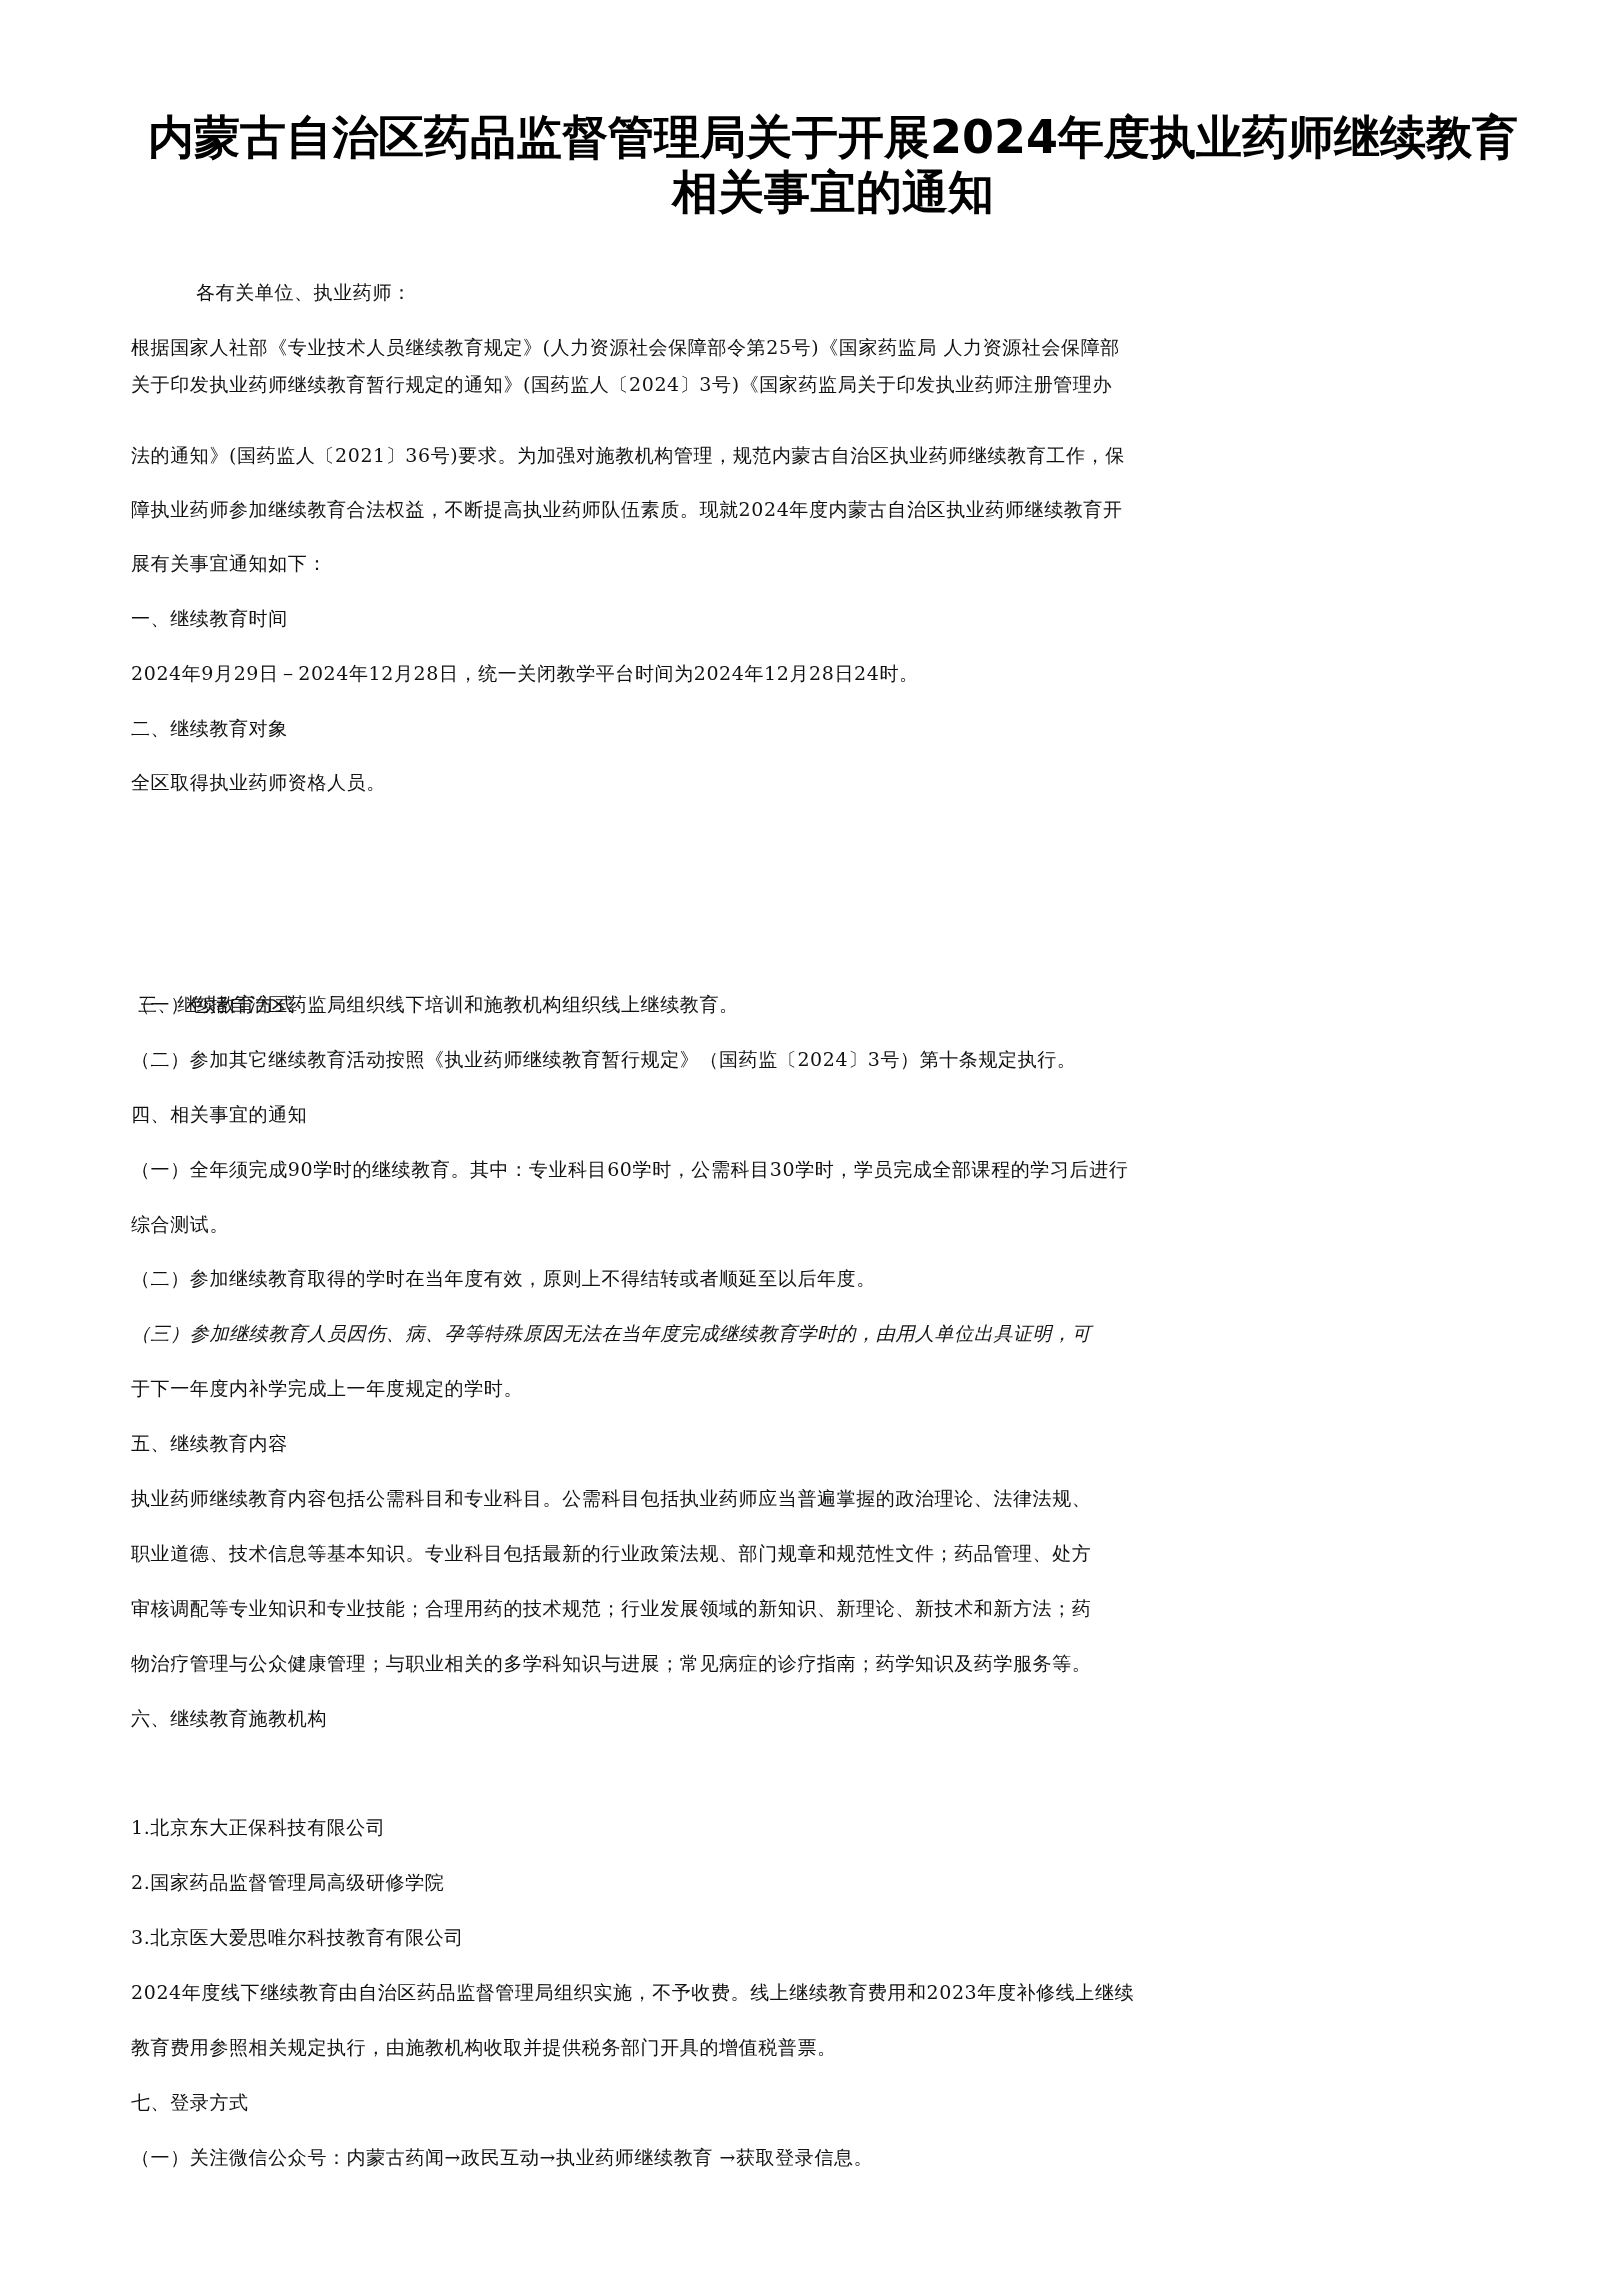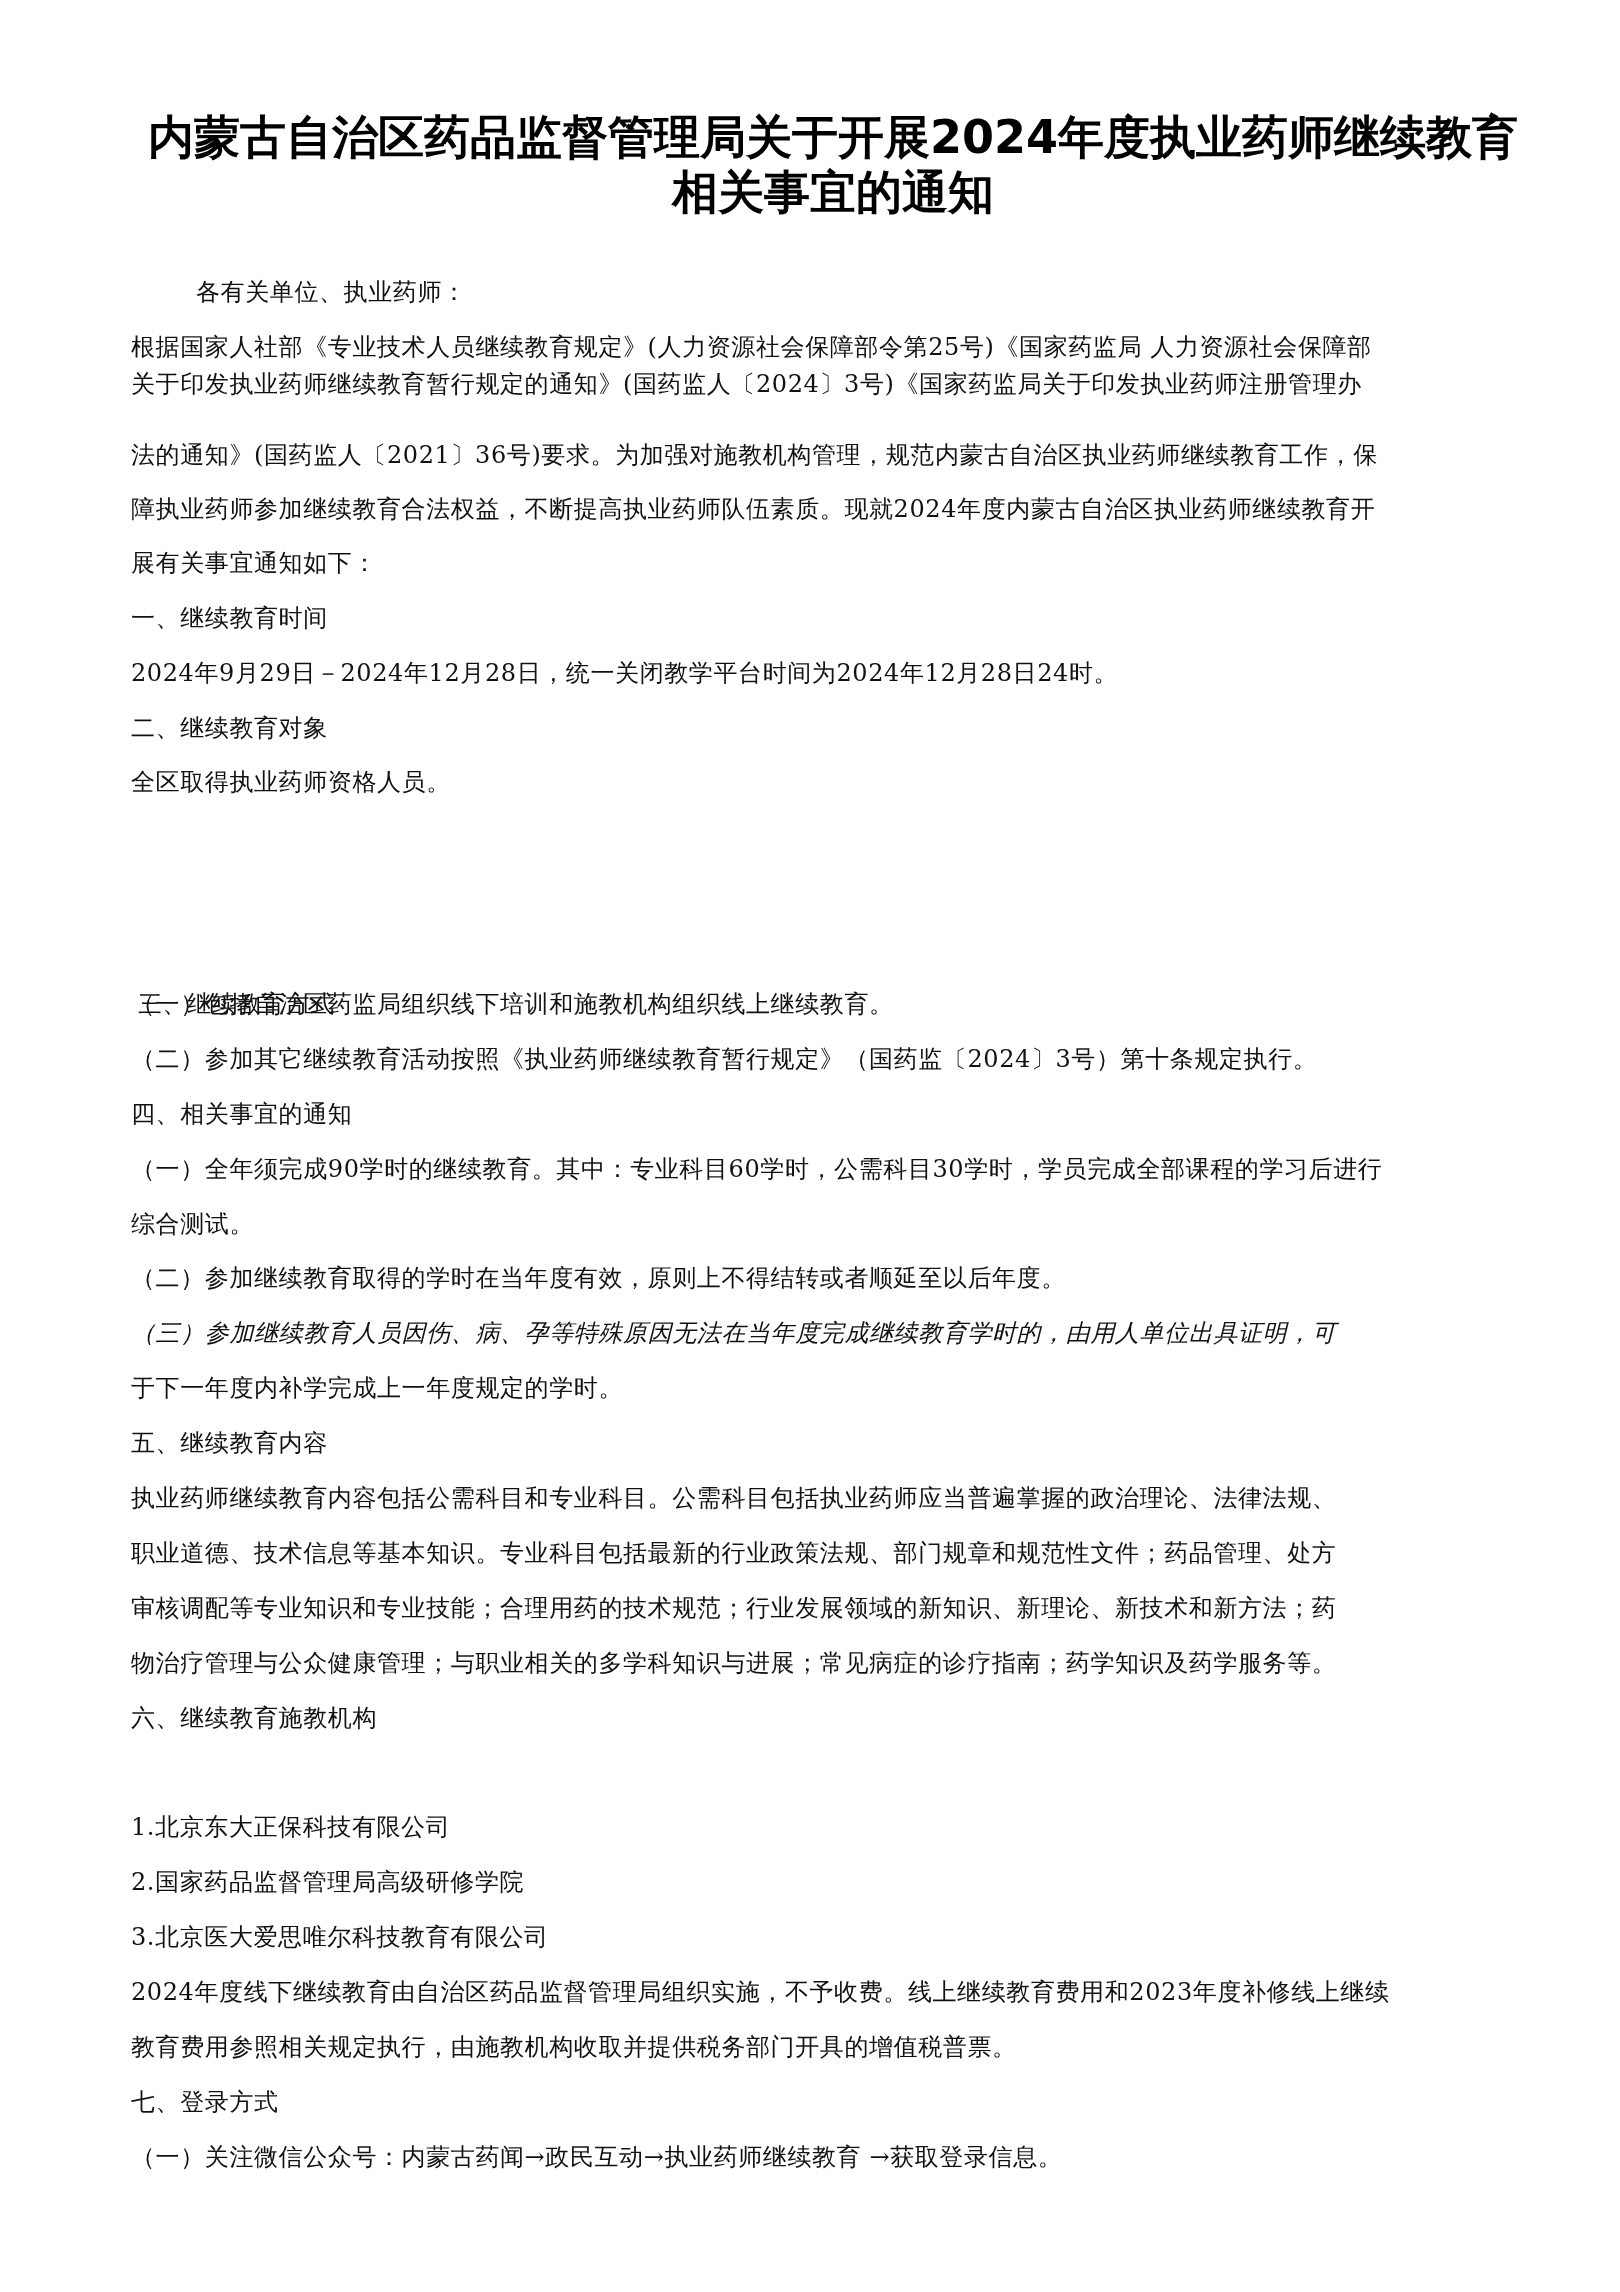--- a/index.html
+++ b/index.html
@@ -4,21 +4,21 @@
 <style>
   html, body { margin: 0; padding: 0; background: #ffffff; }
   body { width: 1620px; height: 2293px; position: relative; overflow: hidden;
          font-family: "DejaVu Serif", "Liberation Serif", serif; color: #111111; }
   .page { position: absolute; left: 0; top: 0; width: 1620px; height: 2293px; background: #fff; }
   .title { position: absolute; left: 147px; width: 1372px; text-align: center;
            font-family: "DejaVu Sans", "Liberation Sans", sans-serif; font-weight: bold;
            font-size: 46px; line-height: 55px; letter-spacing: 0px; color: #000; }
   .title.l1 { top: 110px; }
   .title.l2 { top: 165px; }
-  .line { position: absolute; left: 131px; width: 1372px; font-size: 24px; line-height: 33px;
+  .line { position: absolute; left: 131px; width: 1372px; font-size: 19px; line-height: 33px;
           white-space: nowrap; color: #111; letter-spacing: 0.6px; }
 </style>
 </head>
 <body>
 
 <div class="page">
   <div class="title l1">内蒙古自治区药品监督管理局关于开展2024年度执业药师继续教育</div>
   <div class="title l2">相关事宜的通知</div>
 
   <div class="line" style="left:196px; top:276px;">各有关单位、执业药师：</div>

